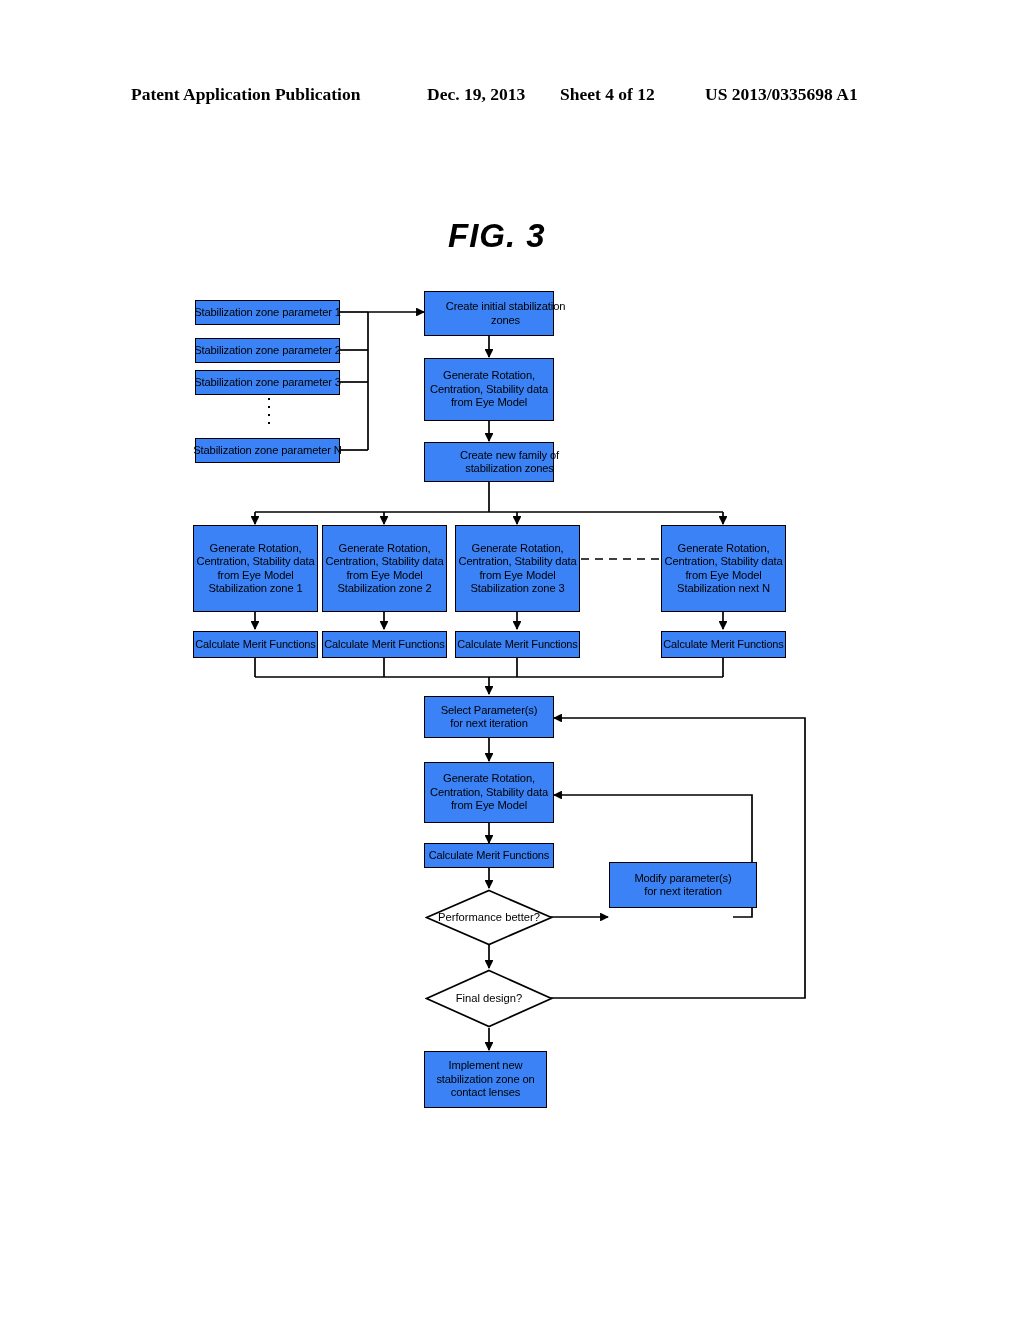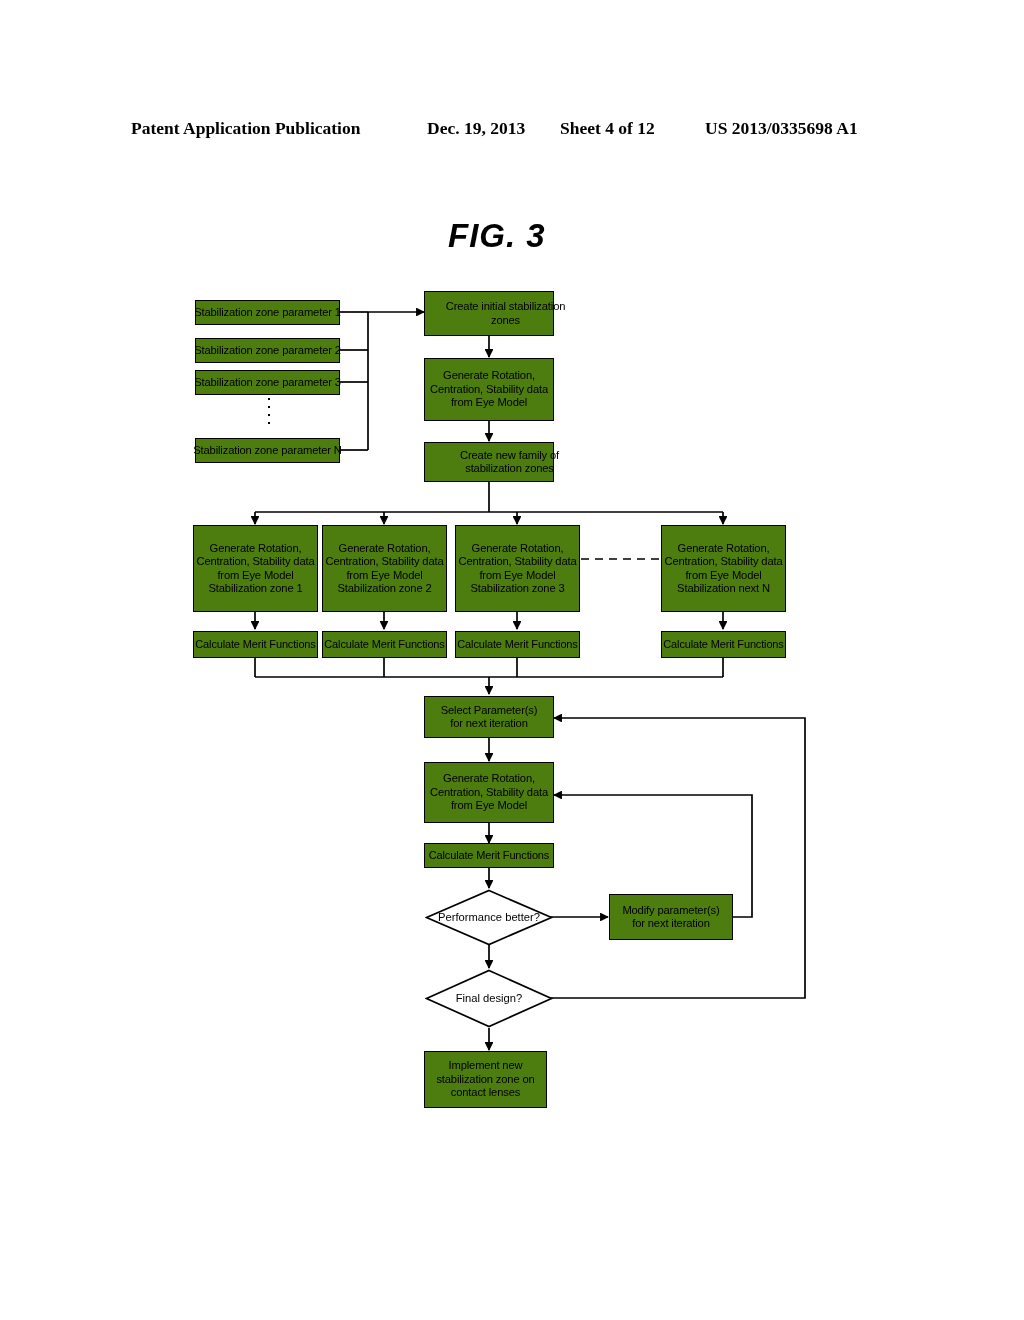--- a/index.html
+++ b/index.html
@@ -25,21 +25,20 @@
     height: 28px;
   }
   #page-header .hdr {
     position: absolute;
     font-family: "Liberation Serif", serif;
     font-weight: bold;
     font-size: 17.5px;
     white-space: nowrap;
     letter-spacing: 0px;
     color: #000;
-    margin-top: 34px;
   }
   #hdr-pub   { left: 131px; top: 0; }
   #hdr-date  { left: 427px; top: 0; }
   #hdr-sheet { left: 560px; top: 0; }
   #hdr-num   { left: 705px; top: 0; }
 
   
   #fig-title {
     position: absolute;
     left: 448px;
@@ -67,21 +66,21 @@
     width: 1024px;
     height: 1320px;
     pointer-events: none;
   }
 
   
   .node {
     position: absolute;
     box-sizing: border-box;
     border: 1.6px solid #000;
-    background: #4d7c0f;
+    background: #3b82f6;
     display: flex;
     flex-direction: column;
     align-items: center;
     justify-content: center;
     text-align: center;
     font-size: 11.2px;
     line-height: 13.4px;
     padding: 1px 3px;
     letter-spacing: -0.15px;
   }
@@ -296,21 +295,21 @@
   <div class="diamond" style="left:425px; top:889px; width:128px; height:57px;">
     <svg width="128" height="57" viewBox="0 0 128 57" xmlns="http://www.w3.org/2000/svg">
       <polygon points="64,1.5 126.5,28.5 64,55.5 1.5,28.5" fill="#ffffff" stroke="#000" stroke-width="1.7"></polygon>
     </svg>
     <div class="dlabel">
       <span class="ln">Performance</span>
       <span class="ln">better?</span>
     </div>
   </div>
 
-  <div class="node" style="left:609px; top:894px; width:124px; height:46px;">
+  <div class="node" style="left:609px; top:862px; width:148px; height:46px;">
     <span class="ln">Modify parameter(s)</span>
     <span class="ln">for next iteration</span>
   </div>
 
   <div class="diamond" style="left:425px; top:969px; width:128px; height:59px;">
     <svg width="128" height="59" viewBox="0 0 128 59" xmlns="http://www.w3.org/2000/svg">
       <polygon points="64,1.5 126.5,29.5 64,57.5 1.5,29.5" fill="#ffffff" stroke="#000" stroke-width="1.7"></polygon>
     </svg>
     <div class="dlabel">
       <span class="ln">Final design?</span>

